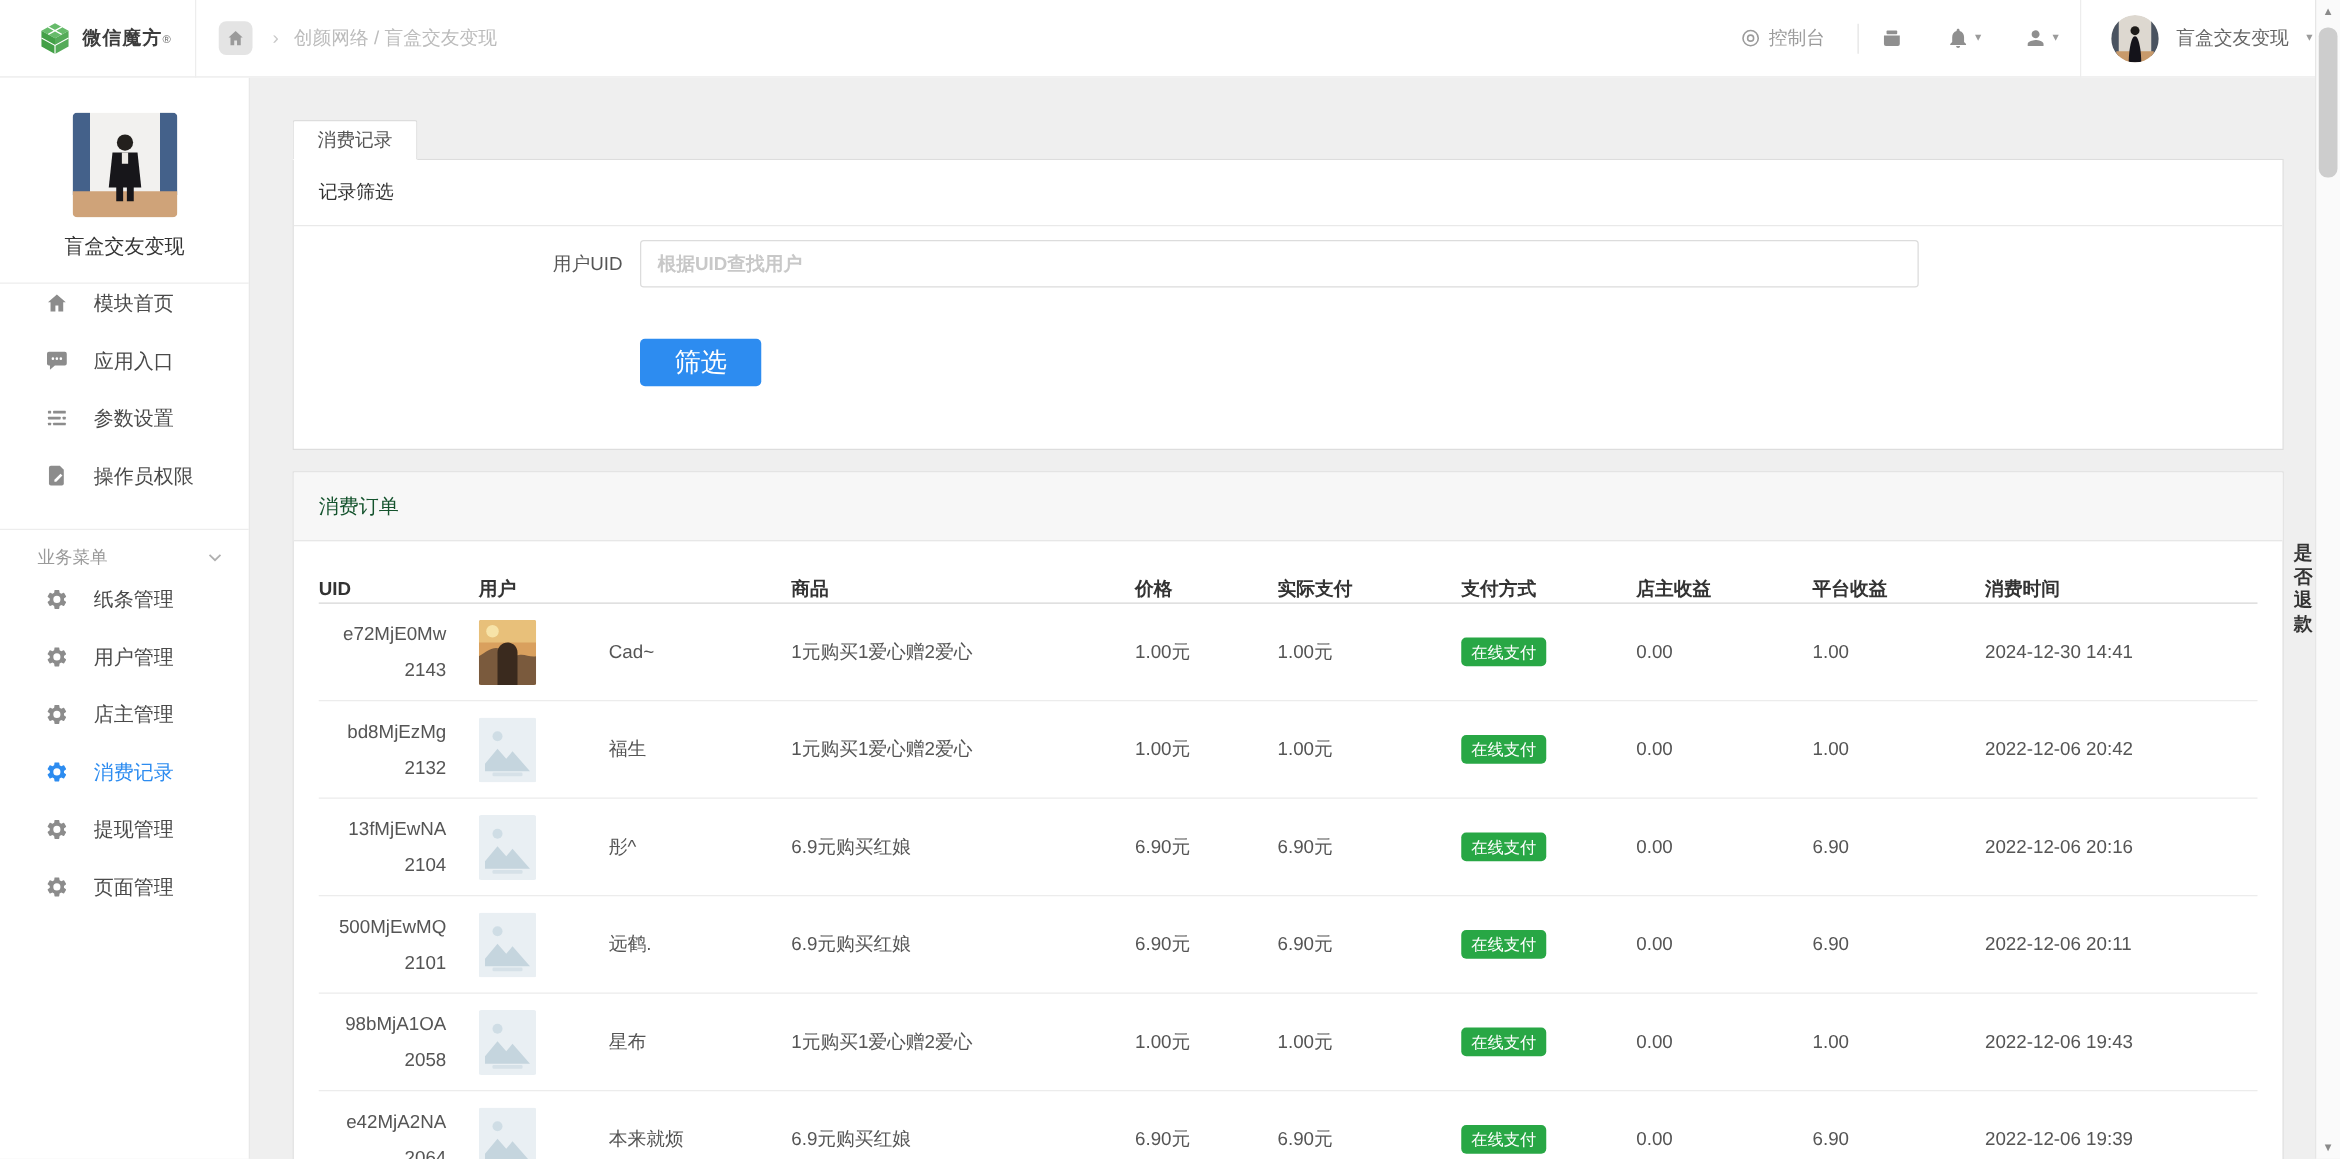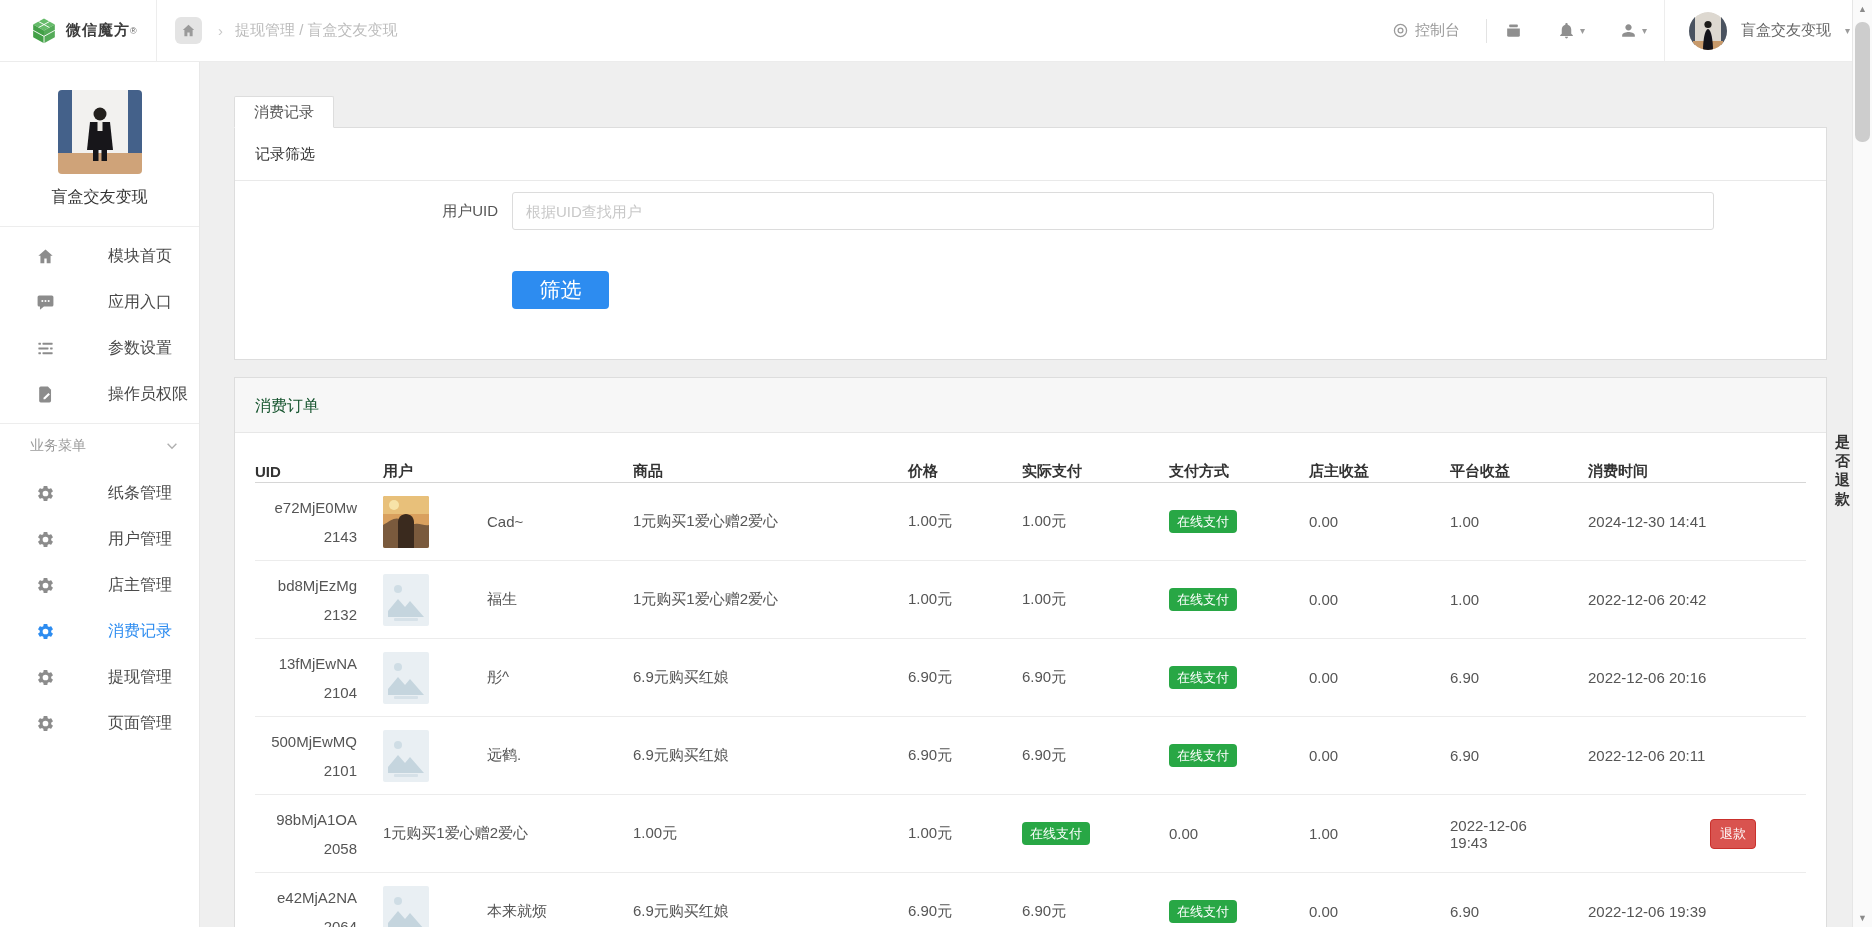--- a/index.html
+++ b/index.html
@@ -55,22 +55,22 @@
   .sidebar {
     position:absolute; top:62px; left:0; width:200px; bottom:0;
     background:#fff; border-right:1px solid #e8e8e8; z-index:20;
   }
   .profile { text-align:center; padding-top:28px; }
   .profile-photo { width:84px; height:84px; border-radius:4px; overflow:hidden; margin:0 auto; }
   .profile-name { font-size:16px; color:#333; margin-top:13px; padding-bottom:18px; }
   .side-div { height:1px; background:#ededed; }
   .menu { padding:6px 0; }
   .menu-item {
-    height:46px; display:flex; align-items:center; padding-left:36px;
-    color:#4a4a4a; font-size:16px; cursor:pointer;gap:33px;
+    height:46px; display:flex; align-items:flex-start; padding-left:36px;
+    color:#4a4a4a; font-size:16px; cursor:pointer;
   }
   .menu-item .mi-icon { width:19px; height:19px; color:#8c8c8c; margin-right:20px; flex:none; }
   .menu-item.active { color:var(--primary,#2d8cf0); }
   .menu-item.active .mi-icon { color:var(--primary,#2d8cf0); }
   .menu-section {
     height:44px; display:flex; align-items:center; padding:0 20px 0 30px;
     color:#9a9a9a; font-size:14px; cursor:pointer;
   }
   .menu-section .sec-label { flex:1; }
   .menu-section svg { width:14px; height:14px; stroke:#b0b0b0; }
@@ -87,23 +87,24 @@
   }
   .panel { background:#fff; border:1px solid #ddd; }
   .panel-head {
     height:53px; line-height:52px; padding:0 20px;
     border-bottom:1px solid #e9e9e9; font-size:15px; color:#333;
   }
   .panel-body { padding:11px 0 50px; }
   .form-row { display:flex; align-items:center; }
   .form-label { width:263px; text-align:right; font-size:15px; color:#555; flex:none; }
   .uid-input {
-    margin-left:14px; width:1202px; height:38px; border:1px solid #dcdcdc;
+    margin-left:14px; width:1023px; height:38px; border:1px solid #dcdcdc;
     border-radius:3px; padding:17px 13px; font-size:15px; color:#555; outline:none;
     font-family:inherit;
+    font-weight:bold;
   }
   .uid-input::placeholder { color:#c8c8c8; }
   .btn-primary {
     margin:41px 0 0 277px; width:97px; height:38px; border:none; border-radius:4px;
     background:var(--primary,#2d8cf0); color:#fff; font-size:21px; cursor:pointer;
     font-family:inherit; display:block;
   }
 
   .orders-panel { margin-top:17px; }
   .orders-head {
@@ -151,21 +152,21 @@
     <span class="logo-sup">®</span>
   </div>
   <div class="v-div"></div>
   <div class="crumb-zone">
     <span class="home-chip">
       <svg viewBox="0 0 24 24" class="ic">
           <path d="M12 4l8 7.2h-2.2V20h-4.2v-5.2h-3.2V20H6.2v-8.8H4z"></path>
         </svg>
     </span>
     <span class="crumb-sep">›</span>
-    <span class="crumb-text">提现管理 / 盲盒交友变现</span>
+    <span class="crumb-text">创颜网络 / 盲盒交友变现</span>
   </div>
   <div class="top-right">
     <span class="console-link">
       <svg viewBox="0 0 24 24" fill="none" stroke-width="1.8">
           <circle cx="12" cy="12" r="8.6"></circle>
           <circle cx="12" cy="12" r="3.4"></circle>
         </svg>
       <span>控制台</span>
     </span>
     <div class="v-div" style="height:24px;background:#e3e3e3;"></div>
@@ -462,20 +463,31 @@
             <div>0.00</div>
             <div>6.90</div>
             <div>2022-12-06 20:11</div>
             <div></div>
           </div>
           <div class="t-row">
             <div class="uid-cell">
               <span>98bMjA1OA</span>
               <span>2058</span>
             </div>
+            <div class="user-cell">
+              <span class="row-avatar">
+                <svg viewBox="0 0 46 52">
+                  <rect width="46" height="52" fill="#e9eff3"></rect>
+                  <circle cx="15" cy="15" r="4" fill="#cfdde5"></circle>
+                  <path d="M5 37l10-12 7 8 5-6 14 16H5z" fill="#c5d5de"></path>
+                  <rect x="11" y="44" width="24" height="3" rx="1" fill="#d6e1e8"></rect>
+                </svg>
+              </span>
+              <span class="user-name">星布</span>
+            </div>
             <div>1元购买1爱心赠2爱心</div>
             <div>1.00元</div>
             <div>1.00元</div>
             <div><span class="pay-badge">在线支付</span></div>
             <div>0.00</div>
             <div>1.00</div>
             <div>2022-12-06 19:43</div>
             <div>
               <button class="refund-btn">退款</button>
             </div>

